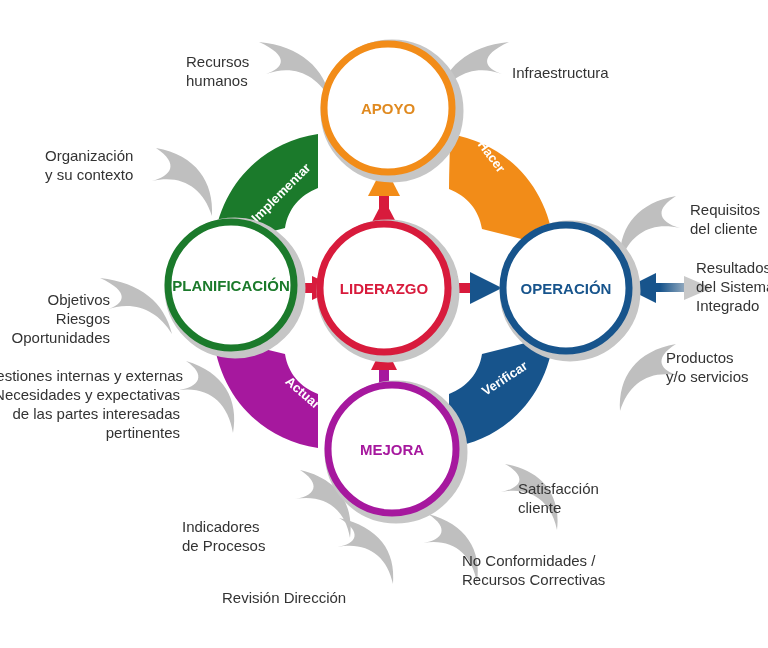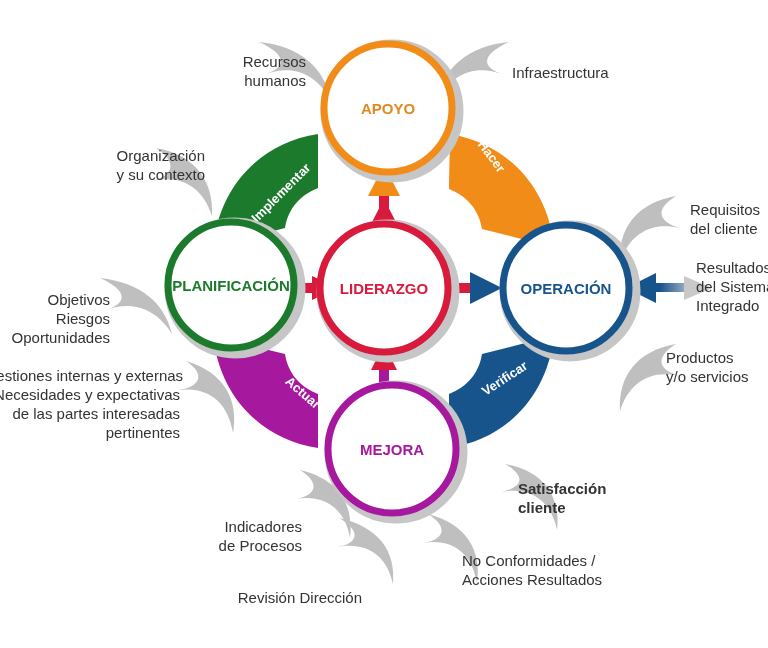--- a/index.html
+++ b/index.html
@@ -1,20 +1,20 @@
 <!DOCTYPE html>
 <html><head>
 <meta charset="utf-8">
 <style>
   html,body{margin:0;padding:0;background:#ffffff;}
   body{width:768px;height:648px;overflow:hidden;font-family:"Liberation Sans",sans-serif;}
   #stage{position:relative;width:768px;height:648px;background:#fff;}
   #stage svg{position:absolute;left:0;top:0;}
   .lbl{position:absolute;color:#333333;font-size:15px;line-height:19px;white-space:pre;}
-  .lbl.c{text-align:right;}
+  .lbl.c{text-align:left;}
   .lbl.r{text-align:right;}
   .lbl.l{text-align:left;}
 </style>
 </head>
 <body>
 
 <div id="stage">
 
   <svg width="768" height="648" viewBox="0 0 768 648">
     <defs>
@@ -138,24 +138,24 @@
   <div class="lbl l" style="left:690px;top:200px;width:110px;">Requisitos
 del cliente</div>
 
   <div class="lbl l" style="left:696px;top:258px;width:110px;">Resultados
 del Sistema
 Integrado</div>
 
   <div class="lbl l" style="left:666px;top:348px;width:120px;">Productos
 y/o servicios</div>
 
-  <div class="lbl l" style="left:518px;top:479px;width:140px;font-weight:bold;">Satisfacción
+  <div class="lbl l" style="left:518px;top:479px;width:140px;">Satisfacción
 cliente</div>
 
   <div class="lbl l" style="left:462px;top:551px;width:190px;">No Conformidades /
-Acciones Resultados</div>
+Recursos Correctivas</div>
 
   <div class="lbl c" style="left:222px;top:588px;width:140px;">Revisión Dirección</div>
 
   <div class="lbl c" style="left:182px;top:505px;width:120px;margin-top:12px;">Indicadores
 de Procesos</div>
 
 </div>
 
 </body></html>

